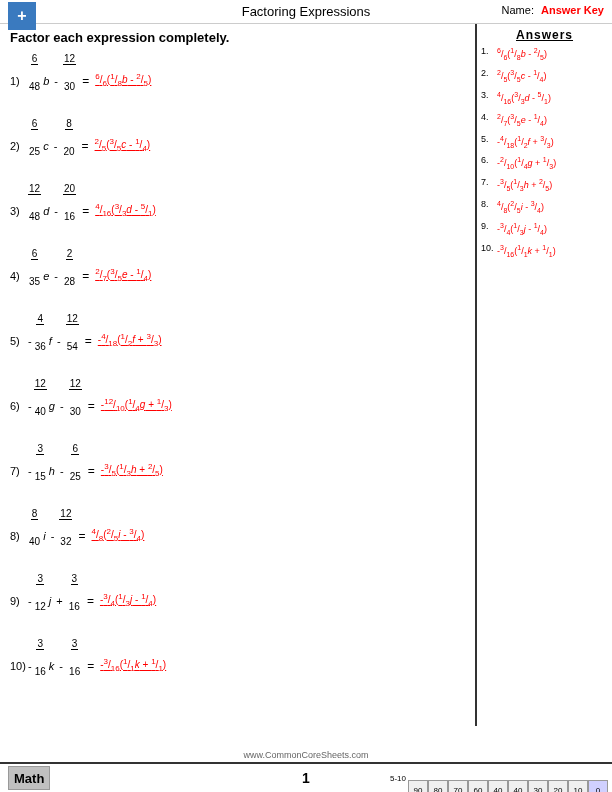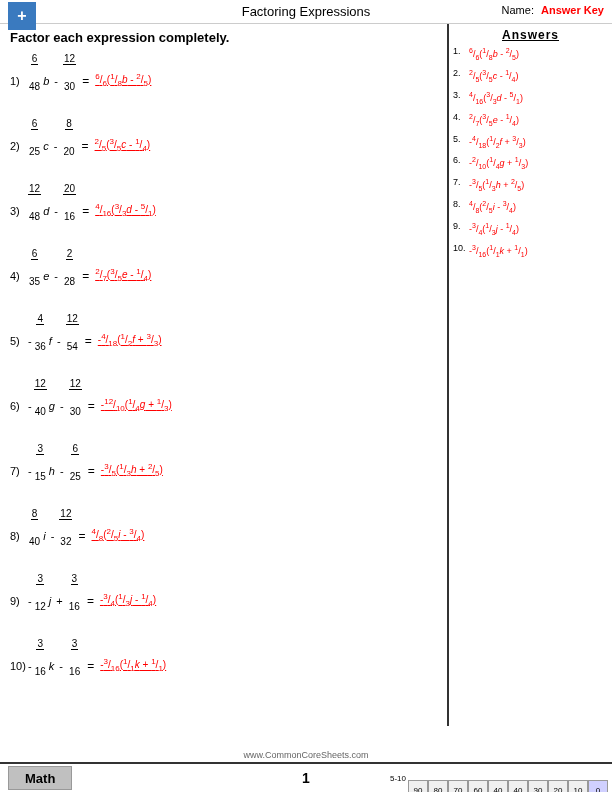--- a/index.html
+++ b/index.html
@@ -98,21 +98,21 @@
     }
     .answer sup {
       font-size: 8px;
     }
     .answer sub {
       font-size: 8px;
     }
 
     
     .answer-key {
-      width: 163px;
+      width: 135px;
       padding: 4px 4px;
     }
     .answer-key-title {
       text-align: center;
       font-size: 12px;
       font-weight: bold;
       text-decoration: underline;
       margin-bottom: 4px;
       letter-spacing: 1px;
     }
@@ -154,21 +154,21 @@
       display: flex;
       align-items: center;
       position: absolute;
       bottom: 0;
       left: 0;
       right: 0;
     }
     .math-badge {
       background: #c0c0c0;
       border: 1px solid #999;
-      padding: 4px 16px;
+      padding: 4px 5px;
       font-size: 13px;
       font-weight: bold;
       margin-left: 8px;
       height: 24px;
       display: flex;
       align-items: center;
     }
     .page-num {
       position: absolute;
       left: 50%;

